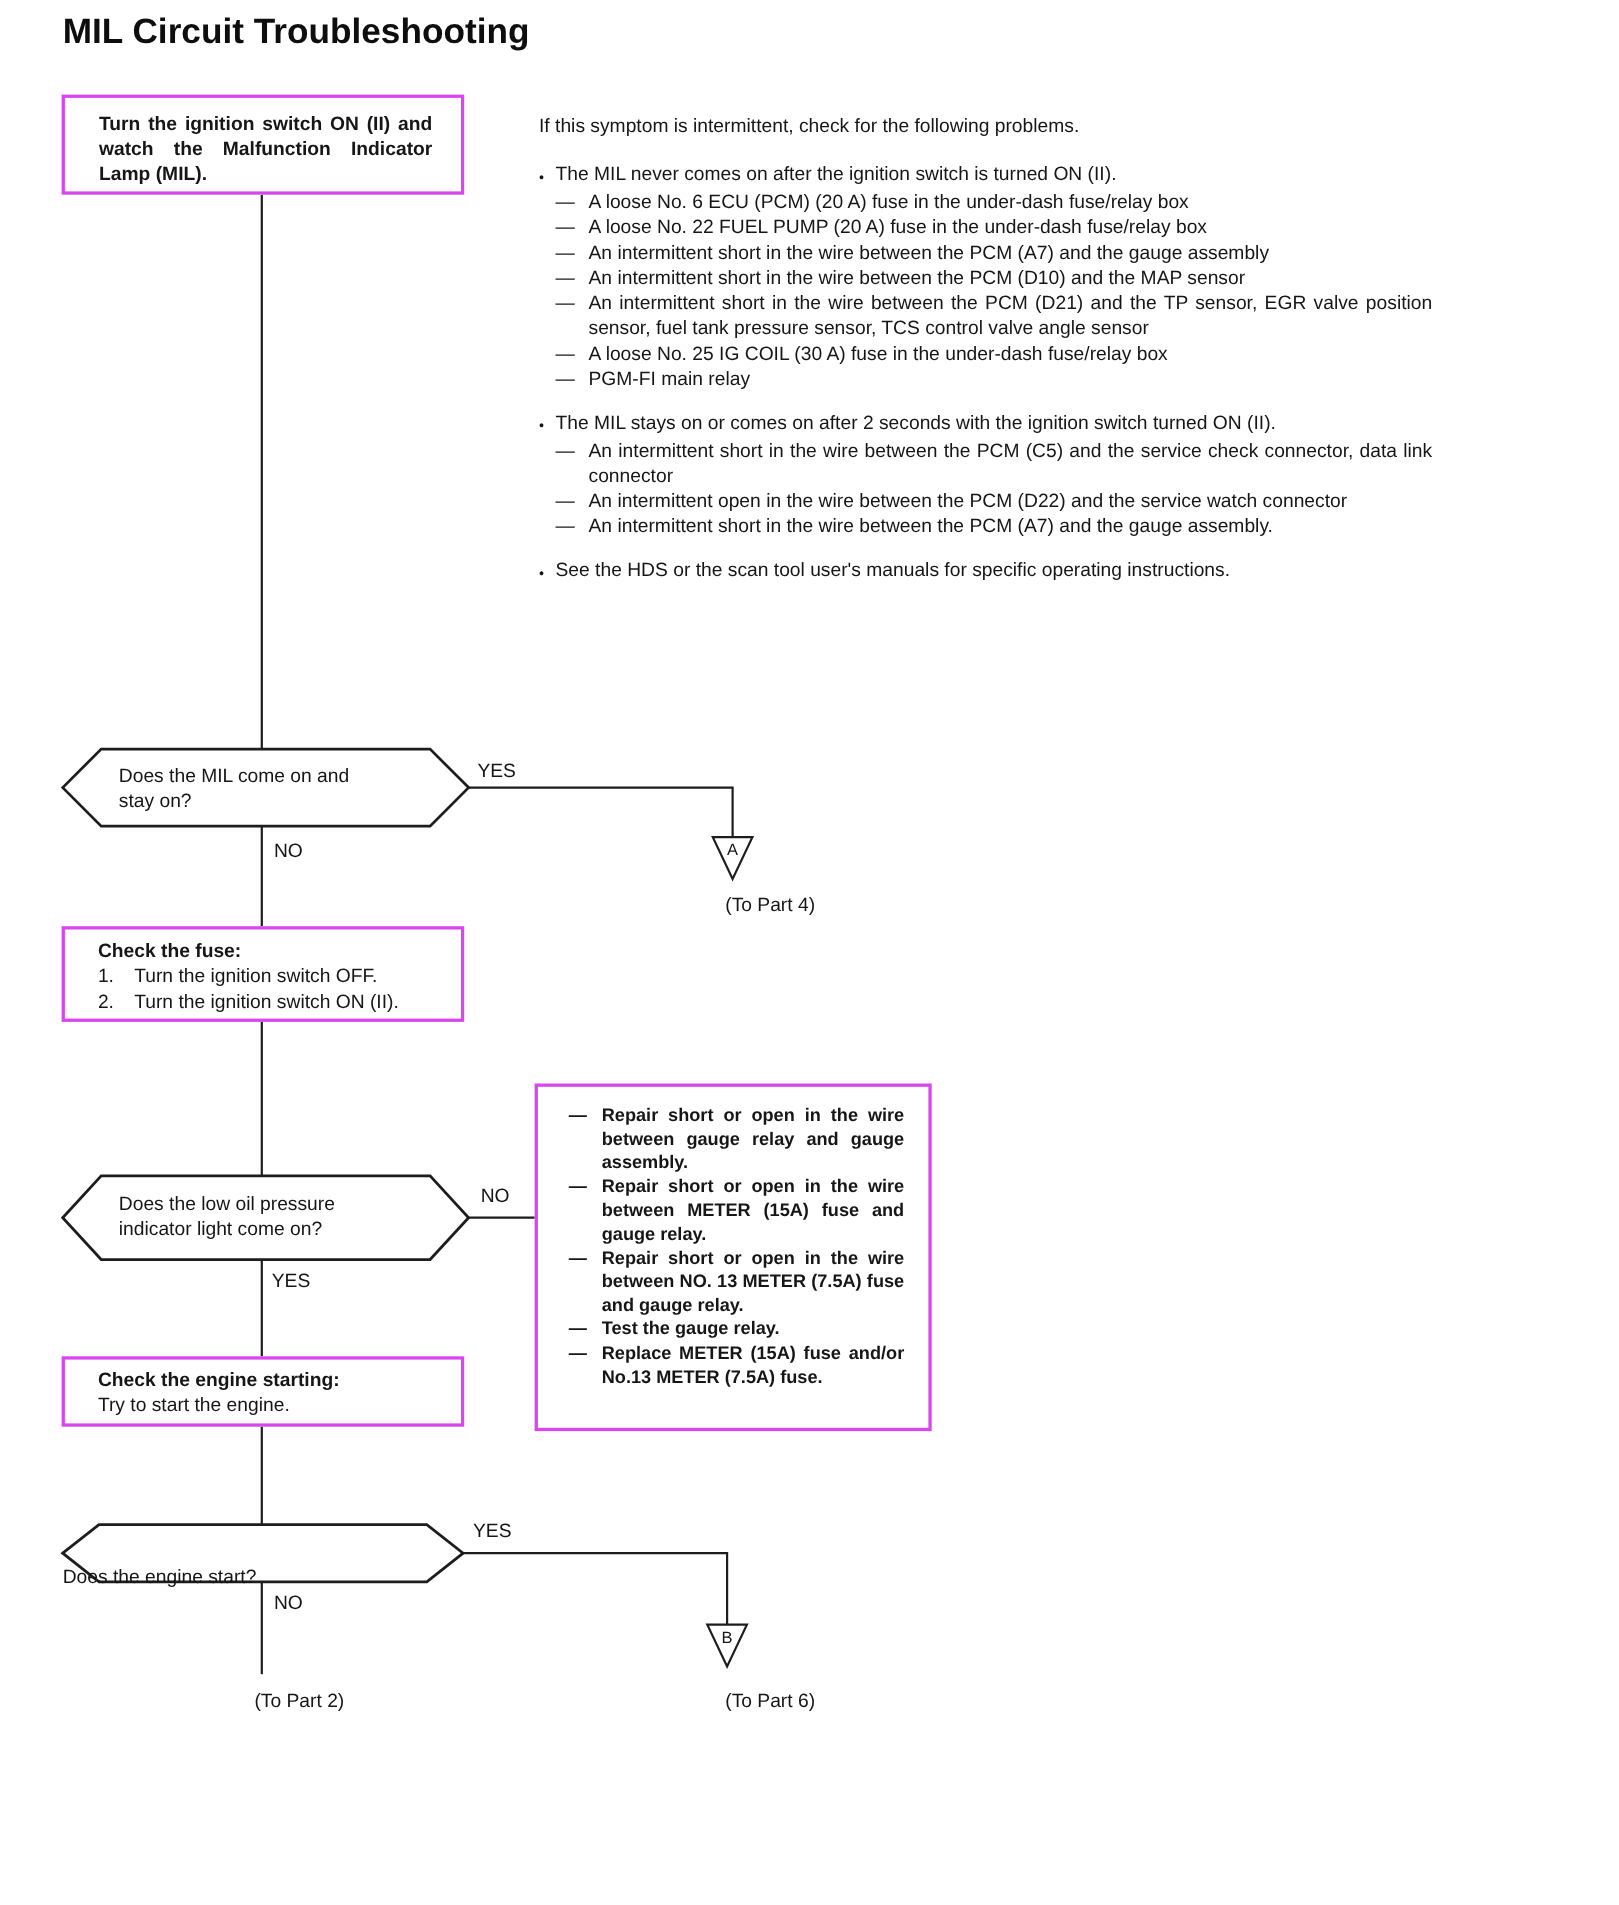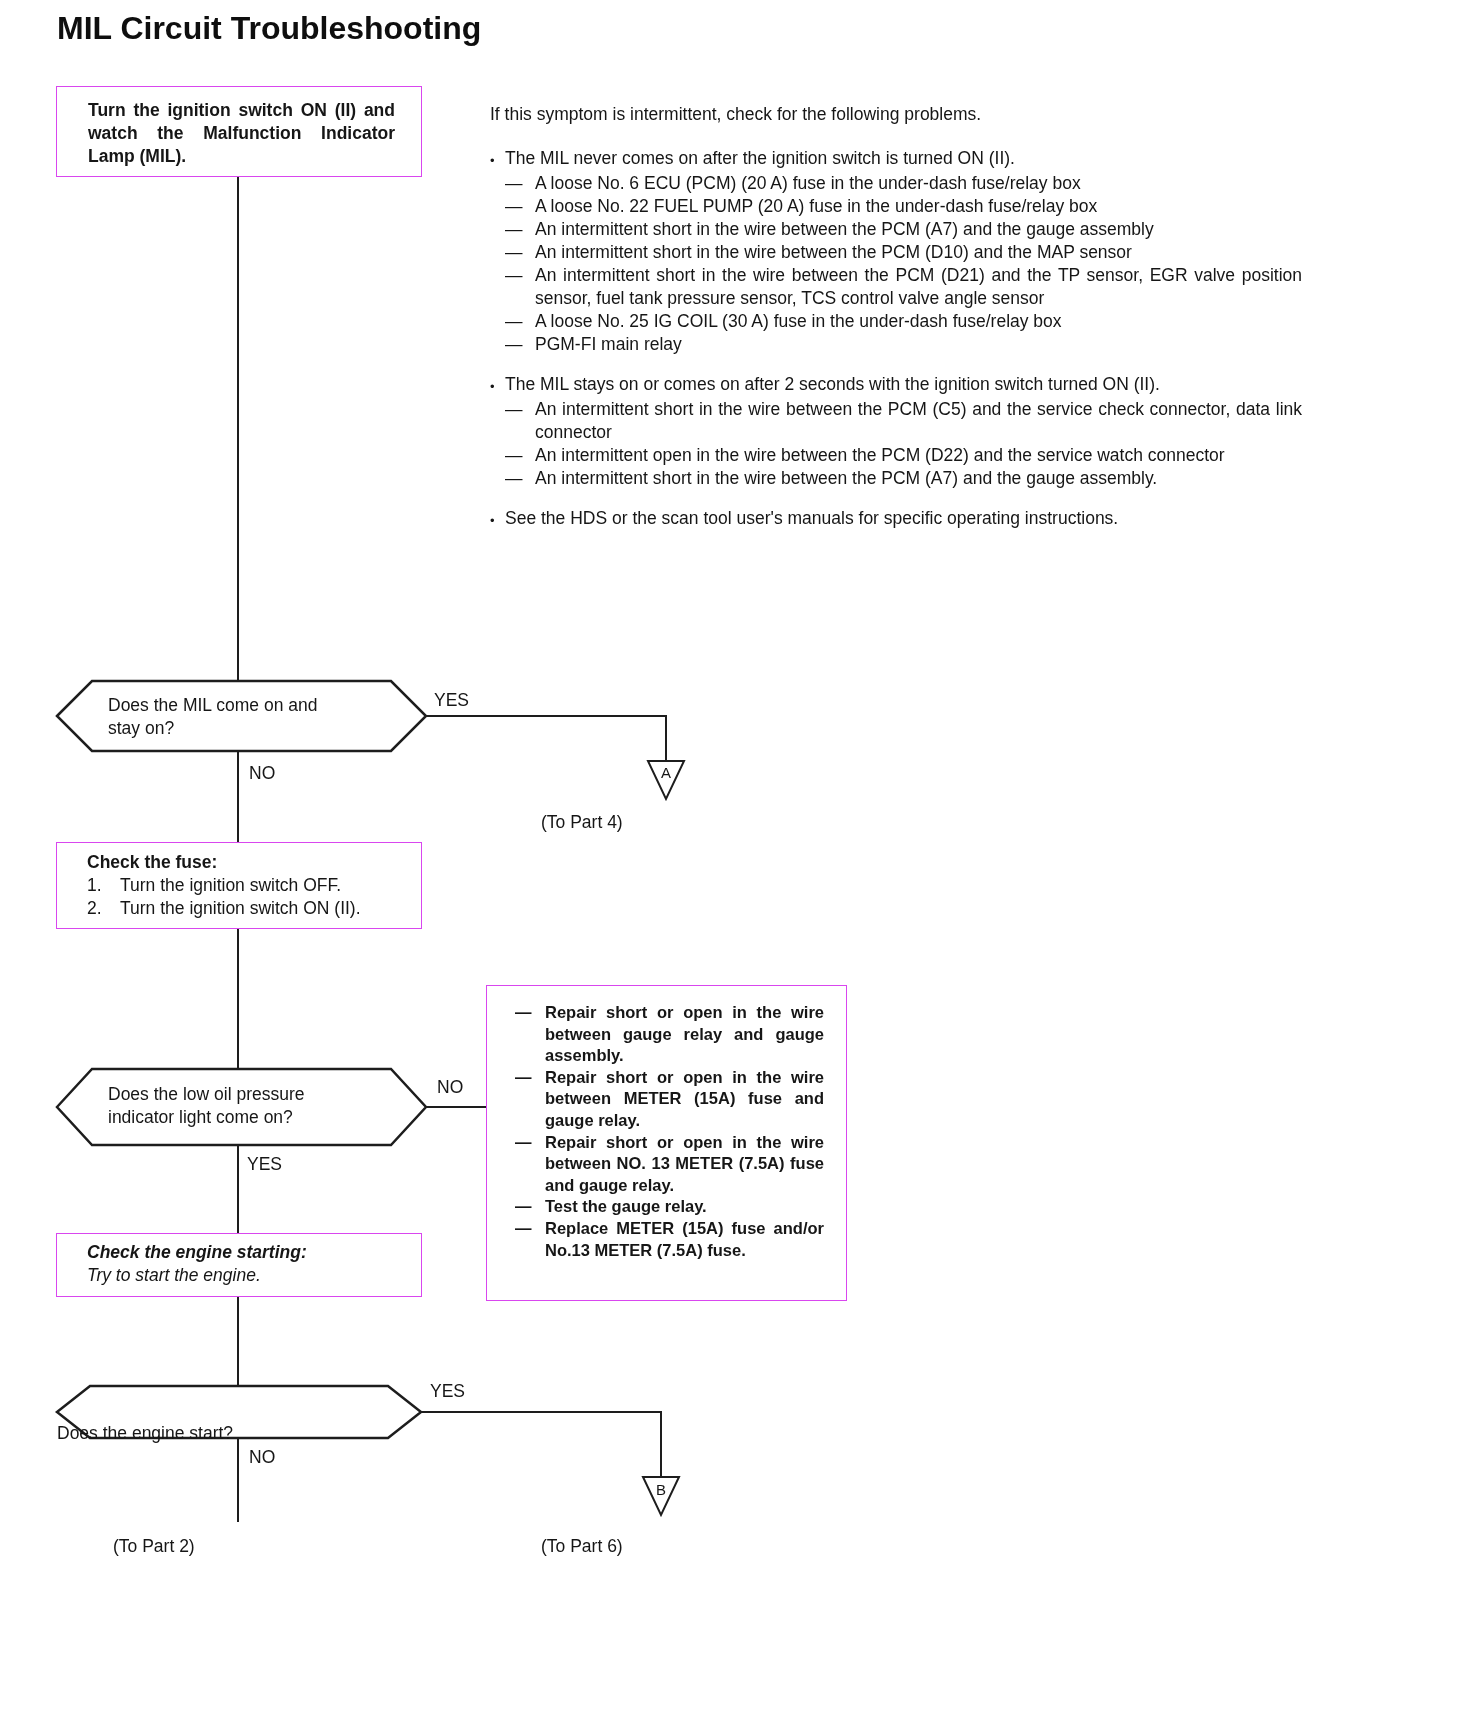--- a/index.html
+++ b/index.html
@@ -12,21 +12,21 @@
     color: #161616;
     overflow: hidden;
     border-radius: 29px;
   }
   .abs { position: absolute; }
   .underlay { position: absolute; left: 0; top: 0; }
 
   .title { font-size: 32px; font-weight: bold; color: #0e0e0e; }
 
   .box {
-    border: 1px solid #d946ef;
+    border: 3px solid #d946ef;
     background: #ffffff;
     font-size: 17.5px;
     line-height: 23px;
     box-sizing: border-box;
   }
   .box1-text { font-weight: bold; text-align: justify; }
   .bh { font-weight: bold; }
   .nline { display: flex; }
   .nnum { flex: 0 0 33px; }
 
@@ -36,21 +36,21 @@
   .bgroup { margin-bottom: 17px; }
   .bline { display: flex; }
   .bmark { flex: 0 0 15px; font-size: 13px; padding-top: 2px; }
   .btext { flex: 1; }
   .dline { display: flex; margin-left: 15px; }
   .dmark { flex: 0 0 30px; }
   .dtext { flex: 1; text-align: justify; }
 
   .hex-text { font-size: 17.5px; line-height: 23px; }
   .flow-label { font-size: 17.5px; }
-  .caption { font-size: 17.5px; text-align: left; }
+  .caption { font-size: 17.5px; text-align: right; }
   .conn-letter { font-size: 15px; text-align: center; }
 
   .repair {
     padding: 16px 22px 0 28px;
     font-size: 16.5px;
     line-height: 21.6px;
     font-weight: bold;
   }
   .rline { display: flex; }
   .rdash { flex: 0 0 30px; }
@@ -190,21 +190,21 @@
     <div class="rline">
       <span class="rdash">—</span>
       <span class="rtext">Test the gauge relay.</span>
     </div>
     <div class="rline">
       <span class="rdash">—</span>
       <span class="rtext">Replace METER (15A) fuse and/or No.13 METER (7.5A) fuse.</span>
     </div>
   </div>
 
-  <div class="abs box" style="left:56px; top:1233px; width:366px; height:64px; padding:7px 12px 0 30px;font-style:italic;">
+  <div class="abs box" style="left:56px; top:1233px; width:366px; height:64px; padding:7px 12px 0 30px;">
     <div class="bh">Check the engine starting:</div>
     <div>Try to start the engine.</div>
   </div>
 
   <div class="abs hex-text" style="left:57px; top:1422px; width:364px; text-align:left;">Does the engine start?</div>
   <div class="abs flow-label" style="left:430px; top:1381px;">YES</div>
   <div class="abs flow-label" style="left:249px; top:1447px;">NO</div>
 
   <div class="abs conn-letter" style="left:643px; top:1481px; width:36px;">B</div>
   <div class="abs caption" style="left:541px; top:1536px; width:200px;">(To Part 6)</div>

